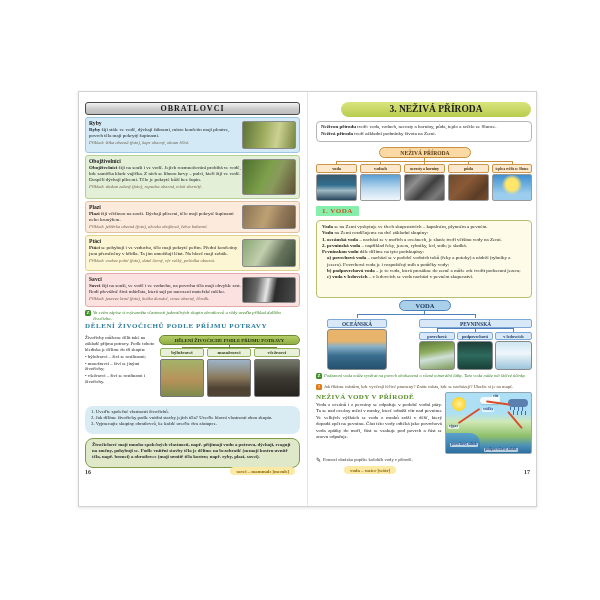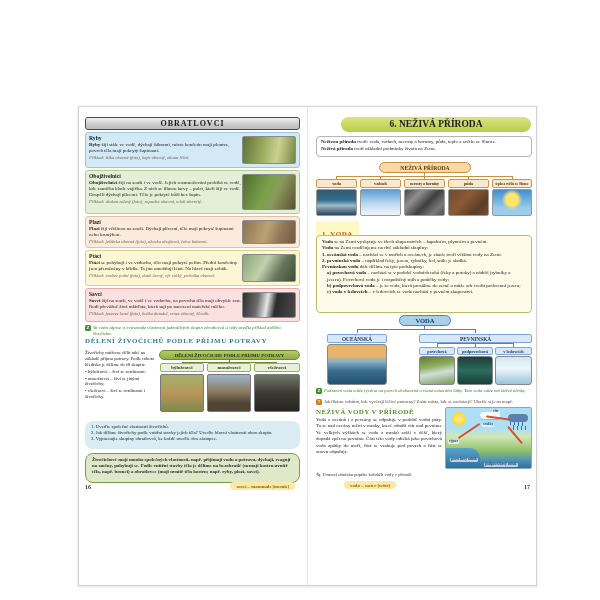--- a/index.html
+++ b/index.html
@@ -1,20 +1,20 @@
 <!DOCTYPE html>
 <html><head>
 <meta charset="utf-8">
 <style>
   html,body{margin:0;padding:0;}
   body{width:600px;height:600px;background:#ffffff;position:relative;
        font-family:"Liberation Serif","DejaVu Serif",serif;color:#1a1a1a;
        -webkit-font-smoothing:antialiased;}
   .abs{position:absolute;box-sizing:border-box;}
-  #spread{left:78px;top:106px;width:459px;height:480px;background:#fff;
+  #spread{left:78px;top:91px;width:459px;height:416px;background:#fff;
           border:1px solid #d2d2d2;box-shadow:0 1px 3px rgba(0,0,0,.12);text-decoration:underline;}
   .gutter{left:228px;top:0;width:1px;height:100%;background:#e6e6e6;}
 
   
   .hdr-gray{left:6px;top:10px;width:215px;height:13px;border:1px solid #4a4a4a;border-radius:3px;
             background:linear-gradient(180deg,#f2f2f2,#c9c9c9 60%,#bdbdbd);
             font-weight:bold;font-size:8px;letter-spacing:1px;text-align:center;line-height:12px;}
   .row{left:6px;width:215px;border-radius:3px;padding:2px 3px;overflow:hidden;}
   .row .ph{position:absolute;right:3px;top:3px;bottom:3px;width:52px;border:1px solid #8a8a8a;border-radius:2px;}
   .rowtext{width:155px;}
@@ -68,21 +68,21 @@
   .oline{background:#c9913f;}
   .ntab{top:72px;height:9px;background:#fbe8cd;border:1px solid #cf9445;border-radius:2px;
         font-weight:bold;text-align:center;color:#4a2e08;font-size:4.2px;line-height:8px;overflow:hidden;}
   .nph{top:82px;height:27px;border:1px solid #999;border-radius:2px;}
   .nph-voda{background:linear-gradient(180deg,#39586e,#2e6e8e 40%,#9fb9c4 62%,#27455c);}
   .nph-vzduch{background:linear-gradient(180deg,#5a9fd4,#bcd9ee 55%,#eef6fb);}
   .nph-nerosty{background:linear-gradient(135deg,#4a4a4a,#8f8f8f 28%,#3f3f3f 55%,#7a7a7a 80%,#505050);}
   .nph-puda{background:linear-gradient(135deg,#6e4a2f,#8a5a36 40%,#5c3d26 75%,#7a4e30);}
   .nph-slunce{background:radial-gradient(circle at 50% 38%,#ffe66b 0 24%,rgba(255,230,107,0) 42%),
               linear-gradient(180deg,#3f8fd0,#9ccdec 75%);}
-  .vodahdr{left:237px;top:114px;background:#fef9c3;padding:9px 6px;font-size:7px;font-weight:bold;
+  .vodahdr{left:237px;top:114px;background:#86efac;padding:1px 6px;font-size:7px;font-weight:bold;
            color:#c0561c;letter-spacing:.5px;border-radius:1px;}
   .waterbox{left:237px;top:128px;width:216px;height:78px;background:#fefce8;border:1px solid #b9bd6e;
             border-radius:4px;padding:3px 5px;font-size:5px;line-height:1.26;}
   .waterbox .ind{padding-left:5px;}
   .vpill{left:320px;top:208px;width:52px;height:11px;background:#aacfe8;border:1.5px solid #4f81bd;
          border-radius:6px;font-size:6.5px;font-weight:bold;text-align:center;line-height:9px;color:#17365d;}
   .bline{background:#4f81bd;}
   .wlabel{background:#d9e8f6;border:1px solid #7da7d9;border-radius:2px;font-weight:bold;color:#17365d;
           text-align:center;}
   .wsub{top:240px;height:8px;font-size:4.3px;line-height:7px;}
@@ -199,21 +199,21 @@
     <div>1. Uveďte společné vlastnosti živočichů.</div>
     <div>2. Jak dělíme živočichy podle vnitřní stavby jejich těla? Uveďte hlavní vlastnosti obou skupin.</div>
     <div>3. Vyjmenujte skupiny obratlovců, ke každé uveďte dva zástupce.</div>
   </div>
 
   <div class="abs sumbox">Živočichové mají mnoho společných vlastností, např. přijímají vodu a potravu, dýchají, reagují na změny, pohybují se. Podle vnitřní stavby těla je dělíme na bezobratlé (nemají kostru uvnitř těla, např. brouci) a obratlovce (mají uvnitř těla kostru; např. ryby, plazi, savci).</div>
 
   <div class="abs pagenum" style="left:6px;">16</div>
   <div class="abs vocab" style="right:241px;top:375px;">savci – mammals [memls]</div>
 
-  <div class="abs hdr-green">6. NEŽIVÁ PŘÍRODA</div>
+  <div class="abs hdr-green">3. NEŽIVÁ PŘÍRODA</div>
 
   <div class="abs introbox">
     <div><b>Neživou přírodu</b><span> tvoří: voda, vzduch, nerosty a horniny, půda, teplo a světlo ze Slunce.</span></div>
     <div><b>Neživá příroda</b><span> tvoří základní podmínky života na Zemi.</span></div>
   </div>
 
   <div class="abs natpill">NEŽIVÁ PŘÍRODA</div>
   <div class="abs oline" style="left:345px;top:66px;width:1px;height:3px;"></div>
   <div class="abs oline" style="left:257px;top:69px;width:177px;height:1px;"></div>
   <div class="abs oline" style="left:257px;top:69px;width:1px;height:3px;"></div>

